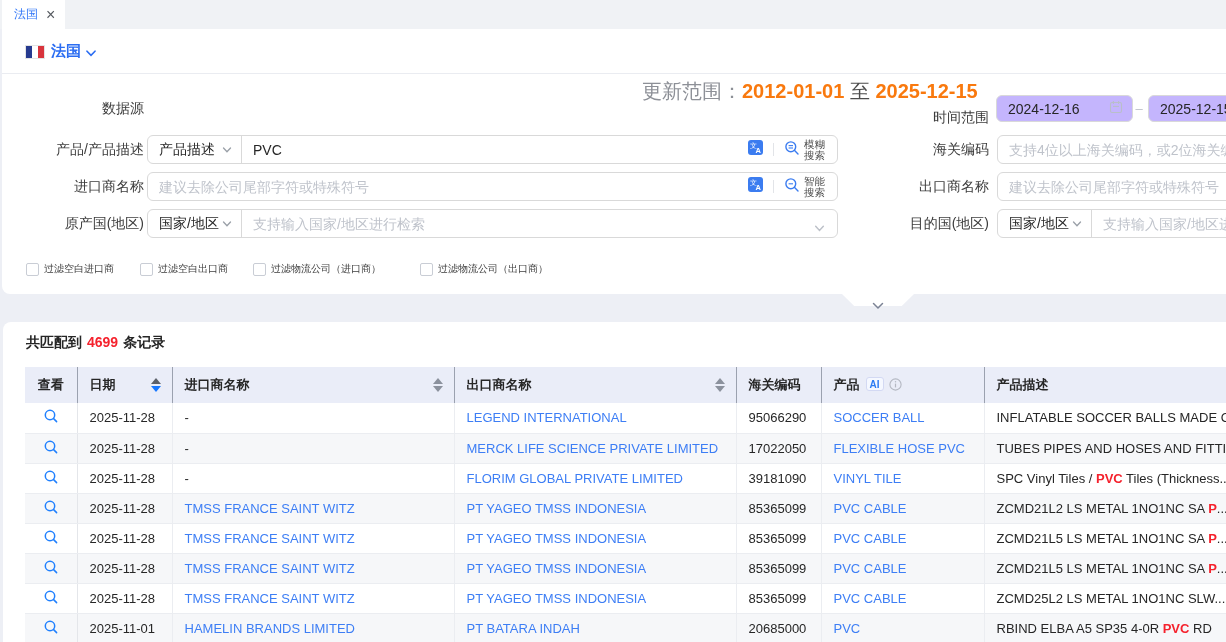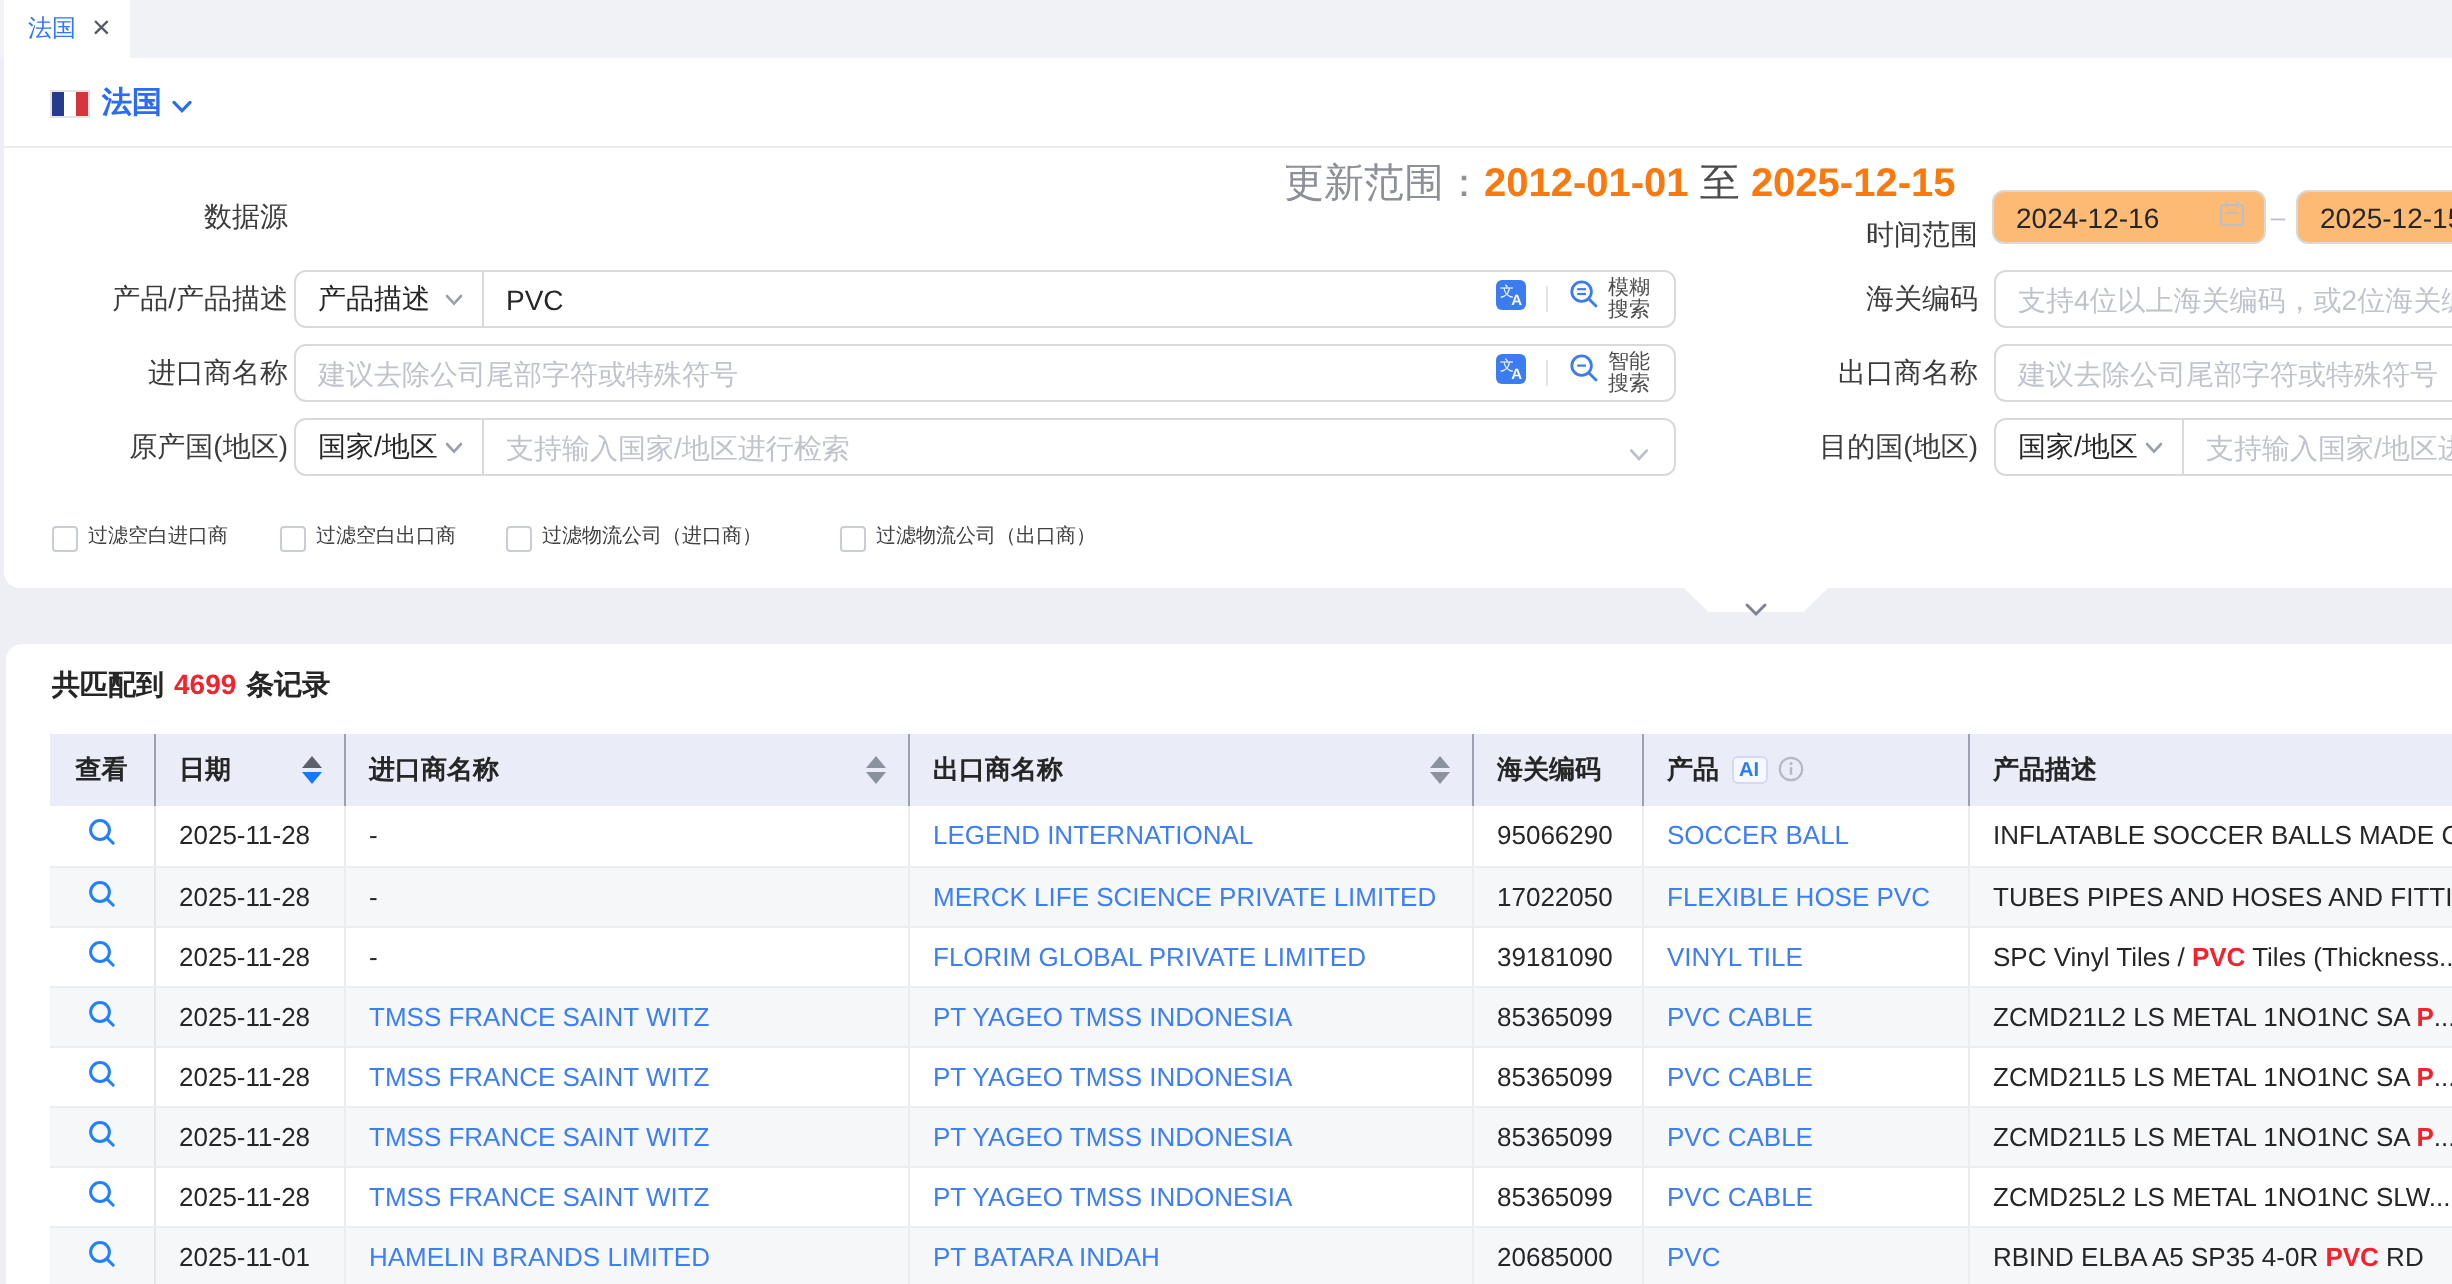--- a/index.html
+++ b/index.html
@@ -41,21 +41,21 @@
   #toggle .seg.on  { background:#e8f3ff; color:#3377f6; border:1px solid #e8f3ff; border-radius:6px 0 0 6px; }
   #toggle .seg.off { background:#fff; color:#333; border:1px solid #d9d9d9; border-radius:0 6px 6px 0; }
 
   
   #update-range { position:absolute; left:640px; top:49px; width:572px; text-align:left; font-size:20px; white-space:nowrap; }
   #update-range .ur-label { color:#8d9097; }
   #update-range .ur-date { color:#f9790e; font-weight:bold; }
   #update-range .ur-to { color:#4c4c4c; }
 
   
-  .datebox { position:absolute; top:66px; height:27px; border:1px solid #d9d9d9; border-radius:6px; background:#fdba74; display:flex; align-items:center; padding:0 9px 0 11px; font-size:14px; color:#262626; }
+  .datebox { position:absolute; top:66px; height:27px; border:1px solid #d9d9d9; border-radius:6px; background:#c4b5fd; display:flex; align-items:center; padding:0 9px 0 11px; font-size:14px; color:#262626; }
   .datebox .dval { flex:1; }
   #date-sep { position:absolute; left:1130px; top:66px; width:14px; height:27px; line-height:27px; text-align:center; color:#bdc1c9; font-size:13px; }
 
   
   .cbgroup { position:absolute; top:233px; height:14px; display:flex; align-items:center; }
   .cbbox { width:13px; height:13px; border:1px solid #c9cdd5; border-radius:2px; background:#fff; flex:none; }
   .cblabel { margin-left:5px; font-size:10px; color:#404040; white-space:nowrap; line-height:14px; }
 
   
   #collapse-handle { position:absolute; left:842px; top:294px; width:72px; height:12px; background:#fff; clip-path:polygon(0 0,100% 0,83% 100%,17% 100%); }

